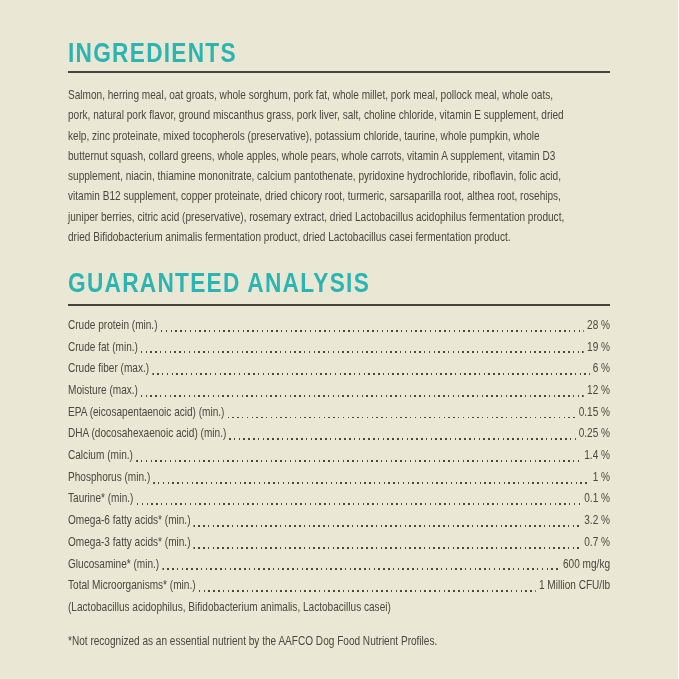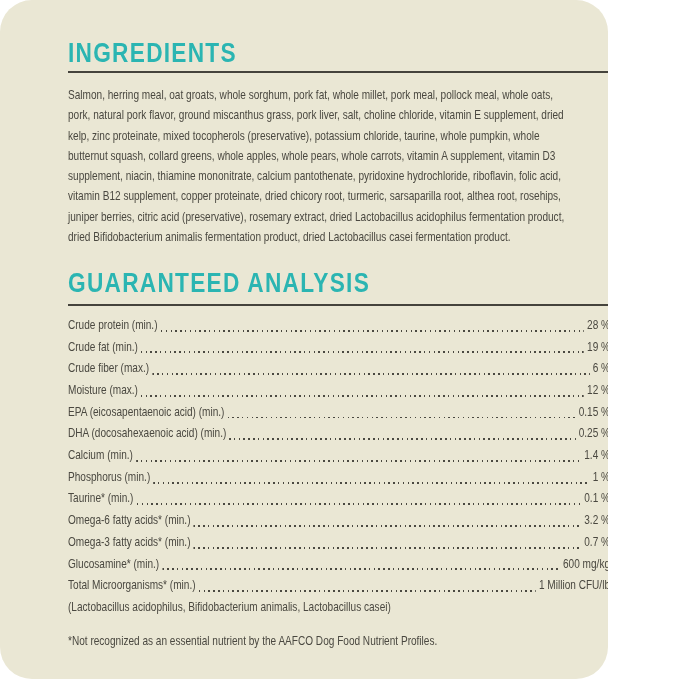--- a/index.html
+++ b/index.html
@@ -1,24 +1,23 @@
 <!DOCTYPE html>
 <html><head>
 <meta charset="utf-8">
 <style>
   html, body { margin: 0; padding: 0; }
   .page {
     position: relative;
-    width: 608px;
+    width: 678px;
     height: 679px;
     background: #EAE7D4;
     overflow: hidden;
     font-family: "Liberation Sans", sans-serif;
     color: #4A4840;
-    border-radius: 32px;
   }
   .heading {
     position: absolute;
     left: 68px;
     font-size: 27px;
     font-weight: 700;
     letter-spacing: 1.5px;
     line-height: 27px;
     color: #2BB5B2;
     white-space: nowrap;

